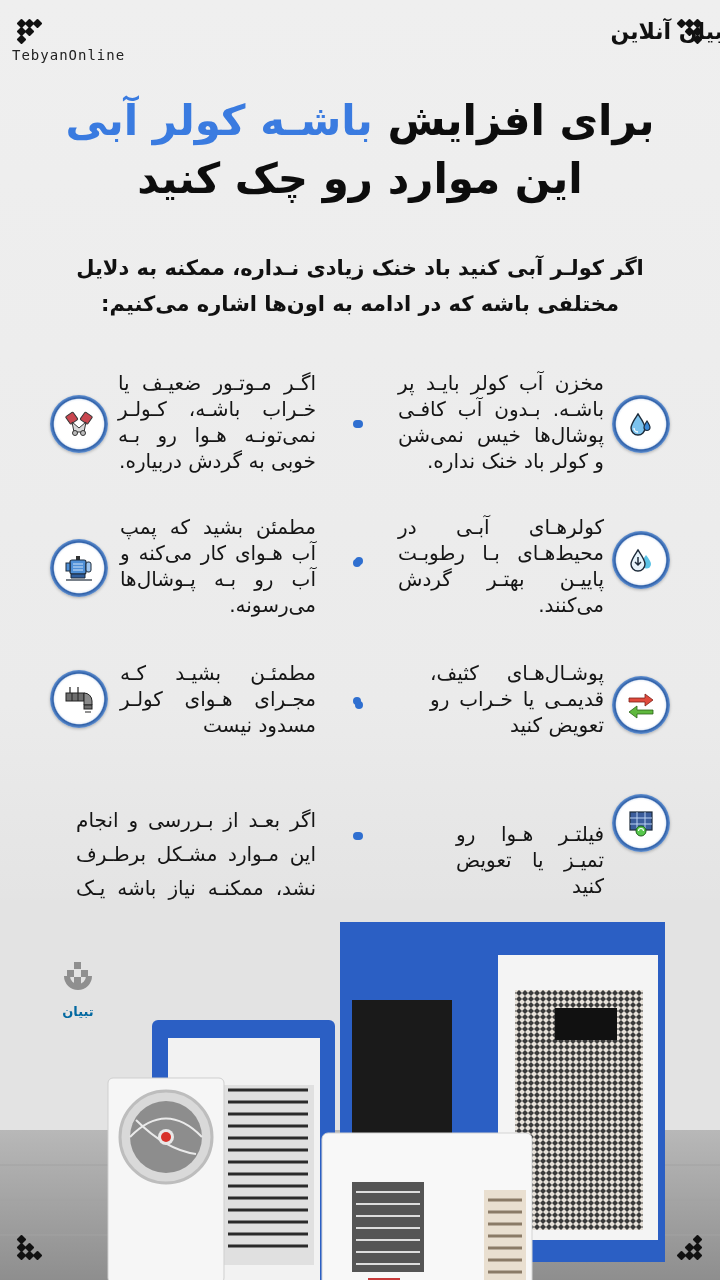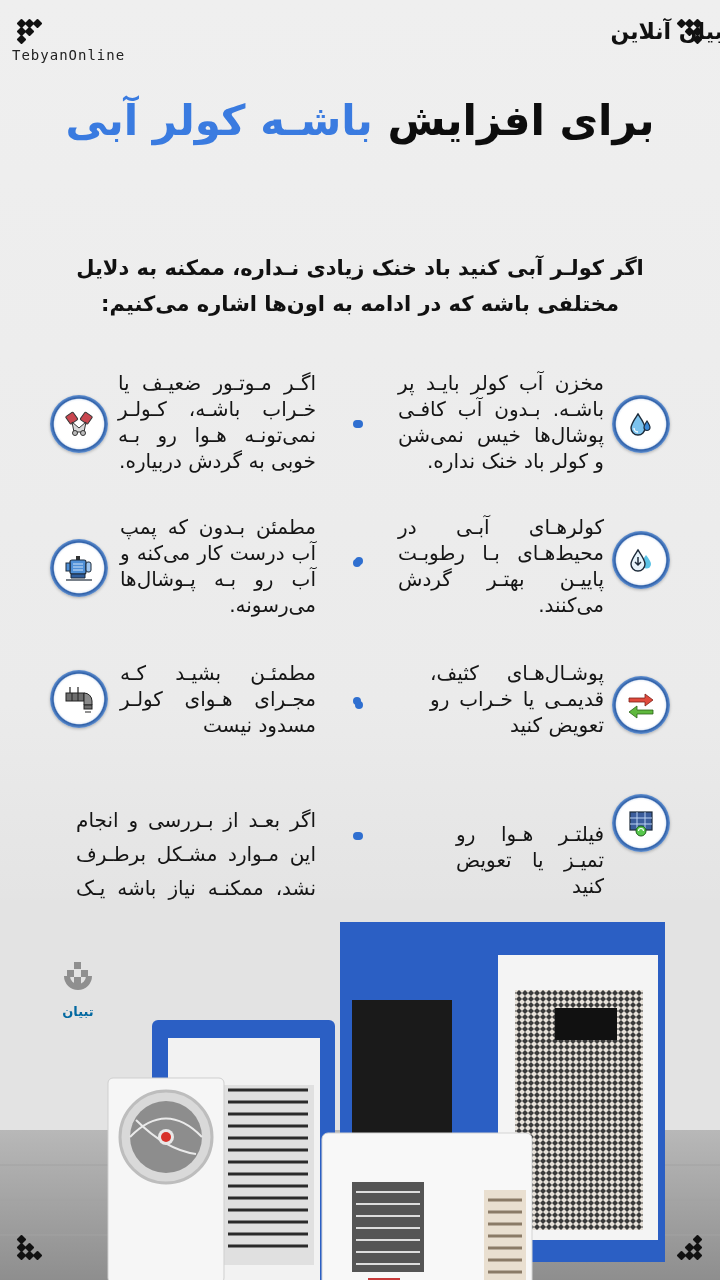--- a/index.html
+++ b/index.html
@@ -76,20 +76,21 @@
 <div class="logo">
   <div class="logo-fa">تبیان آنلاین</div>
   <div class="logo-en">TebyanOnline</div>
 </div>
 
 <div class="title">
   <div>
     <span>برای افزایش</span>
     <span class="accent">باشـه کولر آبی</span>
   </div>
+  <div>این موارد رو چک کنید</div>
 </div>
 
 <div class="intro">اگر کولـر آبی کنید باد خنک زیادی نـداره، ممکنه به دلایل مختلفی باشه که در ادامه به اون‌ها اشاره می‌کنیم:</div>
 
 <div class="item">
   <div class="icon-ring" style="left:612px;top:395px;">
     <svg viewBox="0 0 32 32">
         <path d="M13 6 C9 12 6 16 6 20 a7 7 0 0 0 14 0 C20 16 17 12 13 6z" fill="#7cc3ee" stroke="#1d2b3a" stroke-width="1.4"></path>
         <path d="M22 13 C20 16 19 18 19 19.5 a3 3 0 0 0 6 0 C25 18 24 16 22 13z" fill="#3a8ad8" stroke="#1d2b3a" stroke-width="1.2"></path>
         <path d="M9 20 a4 4 0 0 0 4 4" fill="none" stroke="#fff" stroke-width="1.3"></path>
@@ -154,21 +155,21 @@
     <svg viewBox="0 0 32 32">
         <rect x="13" y="4" width="4" height="4" fill="#333"></rect>
         <rect x="7" y="8" width="16" height="14" rx="2" fill="#4e8fd6" stroke="#1d2b3a" stroke-width="1.2"></rect>
         <path d="M10 12 h10 M10 15 h10 M10 18 h10" stroke="#cfe3f8" stroke-width="1"></path>
         <rect x="3" y="11" width="4" height="8" fill="#4e8fd6" stroke="#1d2b3a"></rect>
         <rect x="23" y="10" width="5" height="10" rx="2" fill="#9ec6ef" stroke="#1d2b3a"></rect>
         <path d="M8 22 h14 v4 h-14z" fill="#2f5d9b" stroke="#1d2b3a"></path>
         <path d="M3 28 h26" stroke="#1d2b3a" stroke-width="1.2"></path>
       </svg>
   </div>
-  <div class="item-text" style="left:120px;top:514px;width:196px;">مطمئن بـدون که پمپ آب درست کار می‌کنه و آب رو بـه پـوشال‌ها می‌رسونه.</div>
+  <div class="item-text" style="left:120px;top:514px;width:196px;">مطمئن بشید که پمپ آب هـوای کار می‌کنه و آب رو بـه پـوشال‌ها می‌رسونه.</div>
   <div class="bullet" style="left:353px;top:559px;"></div>
 </div>
 
 <div class="item">
   <div class="icon-ring" style="left:50px;top:670px;">
     <svg viewBox="0 0 32 32">
         <path d="M7 4 v6 M15 4 v6" stroke="#333" stroke-width="1.3"></path>
         <rect x="3" y="10" width="18" height="8" fill="#6e6e6e" stroke="#222" stroke-width="1"></rect>
         <path d="M9 10 v8 M15 10 v8" stroke="#222"></path>
         <path d="M21 10 a8 8 0 0 1 8 8 v4 h-8 z" fill="#8a8a8a" stroke="#222"></path>

